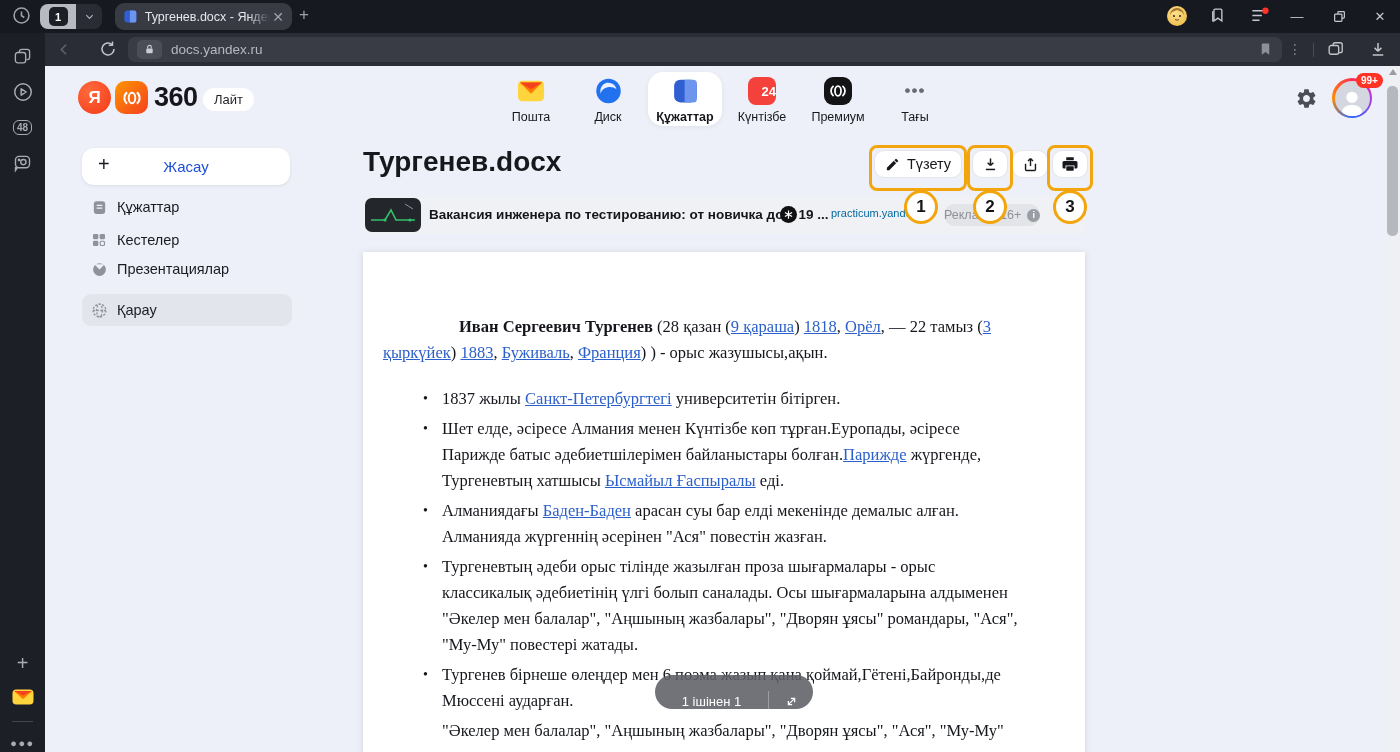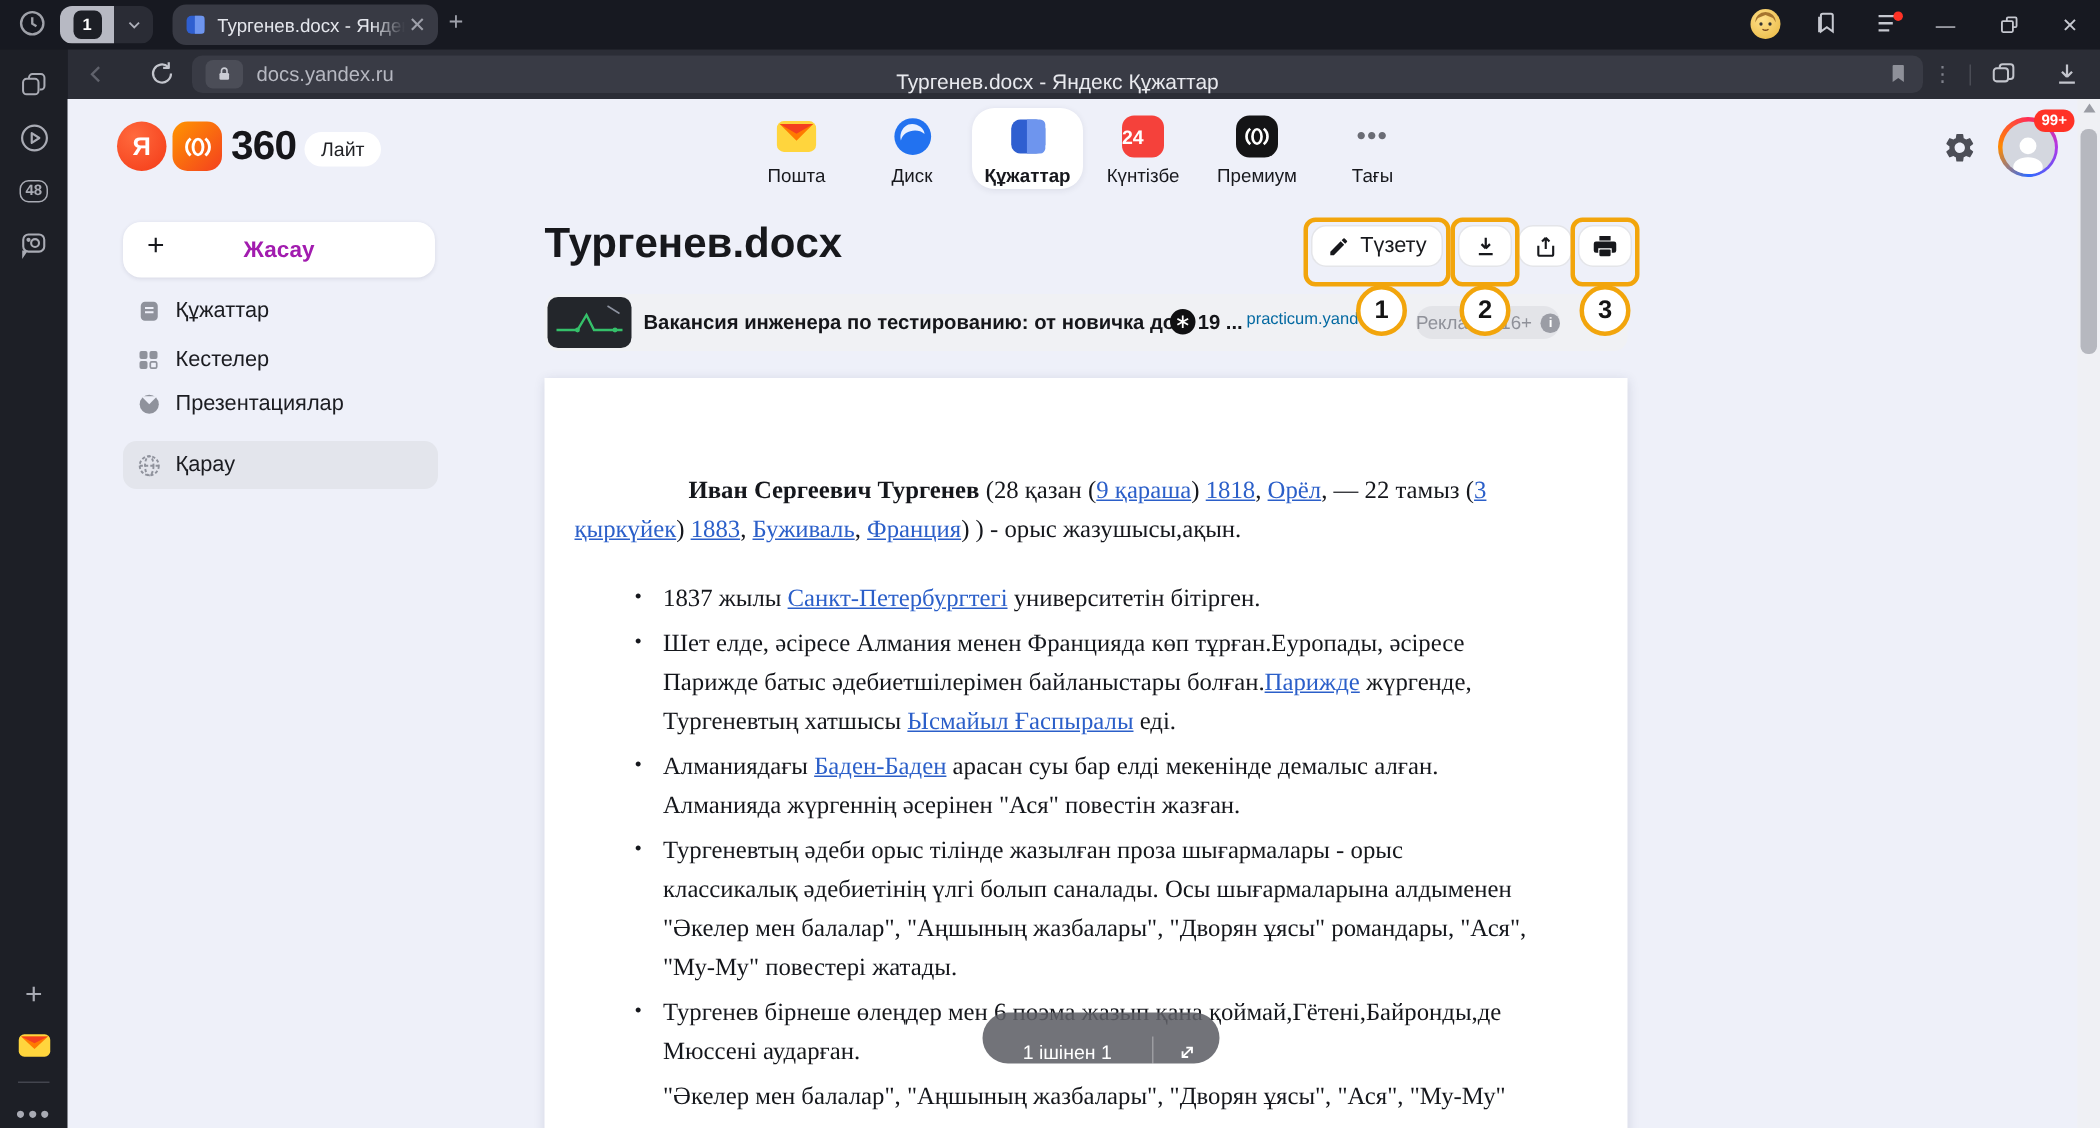--- a/index.html
+++ b/index.html
@@ -39,37 +39,37 @@
   .app{position:absolute;left:45px;top:66px;width:1355px;height:686px;background:#eef0f9;overflow:hidden;}
 
   
   .logo-ya{position:absolute;left:33px;top:15px;width:33px;height:33px;border-radius:50%;background:radial-gradient(circle at 35% 30%,#ff6a3d,#f43a17);color:#fff;font-weight:bold;font-size:17px;display:flex;align-items:center;justify-content:center;}
   .logo-360i{position:absolute;left:70px;top:15px;width:33px;height:33px;border-radius:10px;background:linear-gradient(135deg,#ff9500,#f4401f);display:flex;align-items:center;justify-content:center;}
   .logo-360t{position:absolute;left:109px;top:16px;font-size:27px;font-weight:bold;color:#16161a;letter-spacing:-.5px;}
   .logo-badge{position:absolute;left:158px;top:22px;height:23px;border-radius:12px;background:#fff;color:#1f2024;font-size:13px;display:flex;align-items:center;padding:0 11px;}
   .appitem{position:absolute;top:8px;width:74px;height:52px;display:flex;flex-direction:column;align-items:center;justify-content:space-between;padding:3px 0 2px;}
   .appitem .lbl{font-size:12.5px;color:#17181d;}
   .app-pill{position:absolute;left:603px;top:6px;width:74px;height:54px;background:#fff;border-radius:15px;box-shadow:0 1px 4px rgba(40,40,70,.08);}
-  .cal24{width:28px;height:28px;border-radius:8px;background:#f5413b;color:#fff;font-weight:bold;font-size:13px;display:flex;align-items:center;justify-content:flex-start;}
+  .cal24{width:28px;height:28px;border-radius:8px;background:#f5413b;color:#fff;font-weight:bold;font-size:13px;display:flex;align-items:center;justify-content:flex-end;}
   .sq-black{width:28px;height:28px;border-radius:9px;background:#141416;display:flex;align-items:center;justify-content:center;}
   .more-dots{color:#6a6c75;font-size:17px;font-weight:bold;letter-spacing:1px;height:28px;display:flex;align-items:center;}
   .gear{position:absolute;left:1250px;top:21px;color:#4c4e57;}
   .avatar{position:absolute;left:1287px;top:12px;width:40px;height:40px;border-radius:50%;background:conic-gradient(#ff2d55,#b037e8,#2f6bff,#ff8a00,#ff2d55);padding:2.5px;}
   .avatar-in{width:100%;height:100%;border-radius:50%;background:#d4d7df;overflow:hidden;display:flex;align-items:flex-end;justify-content:center;}
   .avatar-badge{position:absolute;left:1311px;top:7px;background:#ff3226;color:#fff;font-size:10px;font-weight:bold;border-radius:9px;padding:2px 5px;z-index:5;}
 
   
   .sb-track{position:absolute;right:0;top:0;width:15px;height:686px;background:#eff0f4;}
   .sb-up{position:absolute;right:3px;top:3px;width:0;height:0;border-left:4.5px solid transparent;border-right:4.5px solid transparent;border-bottom:6px solid #9a9ca4;}
   .sb-thumb{position:absolute;right:2px;top:20px;width:11px;height:150px;background:#b6b8bf;border-radius:5px;}
 
   
   .create-btn{position:absolute;left:37px;top:82px;width:208px;height:37px;background:#fff;border-radius:12px;box-shadow:0 1px 3px rgba(30,30,60,.1);display:flex;align-items:center;}
   .create-plus{position:absolute;left:16px;font-size:20px;font-weight:300;color:#17181d;top:5px;}
-  .create-lbl{width:100%;text-align:center;font-size:15px;color:#a21caf;font-weight:bold;}
+  .create-lbl{width:100%;text-align:center;font-size:15px;color:#1d4ed8;}
   .nav-item{position:absolute;left:37px;width:210px;height:30px;display:flex;align-items:center;color:#1b1c21;font-size:14.5px;}
   .nav-item .nic{width:18px;height:18px;margin:0 9px 0 8px;color:#8f929c;display:flex;align-items:center;justify-content:center;}
   .nav-active{background:#e3e5ec;border-radius:9px;height:32px;}
 
   
   .doc-title{position:absolute;left:318px;top:80px;font-size:28px;font-weight:bold;color:#17181c;}
   .btn{position:absolute;top:84px;height:28px;background:#fff;border:1px solid #e4e5e9;border-radius:10px;display:flex;align-items:center;justify-content:center;color:#17181c;}
   .btn-edit{left:829px;width:88px;font-size:14.5px;gap:7px;}
   .btn-sq{width:36px;}
 
@@ -179,21 +179,20 @@
         </svg>
     </div>
     <div class="addr-field">
       <div class="lock-chip">
         <svg width="11" height="11" viewBox="0 0 24 24" fill="none" stroke="#caccd4" stroke-width="2.4">
             <rect x="5" y="10" width="14" height="10" rx="2" fill="#caccd4" stroke="none"></rect>
             <path d="M8 10V7a4 4 0 0 1 8 0v3"></path>
           </svg>
       </div>
       <span class="url">docs.yandex.ru</span>
-      <span class="wintitle">Тургенев.docx - Яндекс Құжаттар</span>
       <div class="bm">
         <svg width="15" height="16" viewBox="0 0 24 24" fill="#8e9099">
             <path d="M7 3h10a1 1 0 0 1 1 1v17l-6-4.2L6 21V4a1 1 0 0 1 1-1z"></path>
           </svg>
       </div>
     </div>
     <div class="icon-btn abs" style="left:1243px;top:8px;color:#7f818b;font-size:14px;">⋮</div>
     <div class="abs" style="left:1268px;top:10px;width:1px;height:14px;background:#4a4c55;"></div>
     <div class="icon-btn abs" style="left:1281px;top:7px;">
       <svg width="19" height="19" viewBox="0 0 24 24" fill="none" stroke="#c3c5cd" stroke-width="1.7">
@@ -437,21 +436,21 @@
           <span>16+</span>
         <span class="ad-info">i</span>
       </div>
     </div>
 
     <div class="page">
       <div class="docbody">
         <p class="intro"><span style="font-weight: bold;">Иван Сергеевич Тургенев</span><span> (28 қазан (</span><span class="dlink">9 қараша</span><span>) </span><span class="dlink">1818</span><span>, </span><span class="dlink">Орёл</span><span>, — 22 тамыз (</span><span class="dlink">3 қыркүйек</span><span>) </span><span class="dlink">1883</span><span>, </span><span class="dlink">Буживаль</span><span>, </span><span class="dlink">Франция</span><span>) ) - орыс жазушысы,ақын.</span></p>
         <ul>
           <li><span>1837 жылы </span><span class="dlink">Санкт-Петербургтегі</span><span> университетін бітірген.</span></li>
-          <li><span>Шет елде, әсіресе Алмания менен Францияда көп тұрған.Еуропады, әсіресе Парижде батыс әдебиетшілерімен байланыстары болған.</span><span class="dlink">Парижде</span><span> жүргенде, Тургеневтың хатшысы </span><span class="dlink">Ысмайыл Ғаспыралы</span><span> еді.</span></li>
+          <li><span>Шет елде, әсіресе Алмания менен Күнтізбе көп тұрған.Еуропады, әсіресе Парижде батыс әдебиетшілерімен байланыстары болған.</span><span class="dlink">Парижде</span><span> жүргенде, Тургеневтың хатшысы </span><span class="dlink">Ысмайыл Ғаспыралы</span><span> еді.</span></li>
           <li><span>Алманиядағы </span><span class="dlink">Баден-Баден</span><span> арасан суы бар елді мекенінде демалыс алған. Алманияда жүргеннің әсерінен "Ася" повестін жазған.</span></li>
           <li><span>Тургеневтың әдеби орыс тілінде жазылған проза шығармалары - орыс классикалық әдебиетінің үлгі болып саналады. Осы шығармаларына алдыменен "Әкелер мен балалар", "Аңшының жазбалары", "Дворян ұясы" романдары, "Ася", "Му-Му" повестері жатады.</span></li>
           <li><span>Тургенев бірнеше өлеңдер мен 6 поэма жазып қана қоймай,Гётені,Байронды,де Мюссені аударған.</span></li>
         </ul>
         <p class="partial">"Әкелер мен балалар", "Аңшының жазбалары", "Дворян ұясы", "Ася", "Му-Му"</p>
       </div>
     </div>
 
     <div class="pager">
       <span class="plbl">1 ішінен 1</span>

